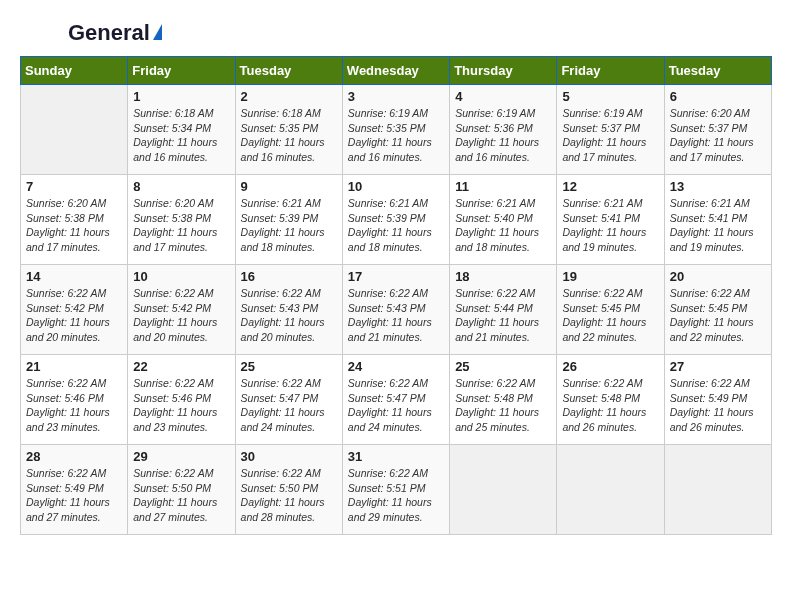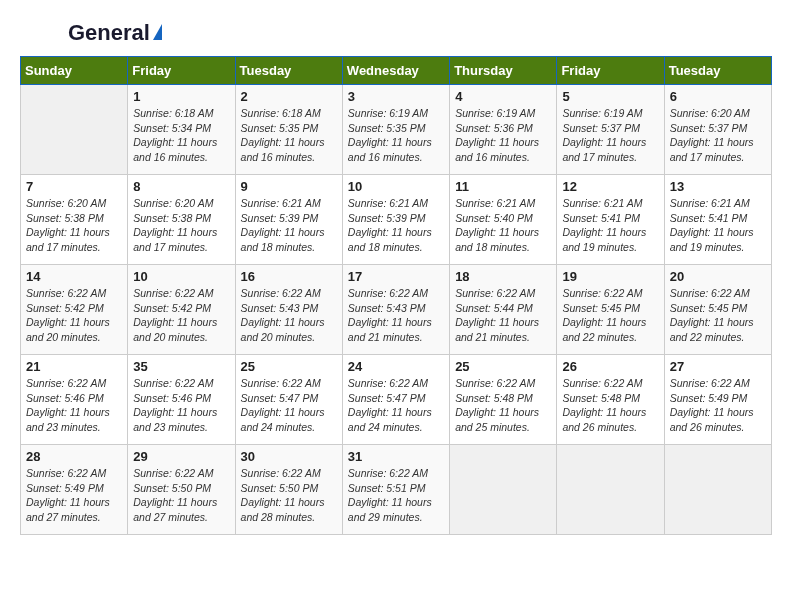--- a/index.html
+++ b/index.html
@@ -256,21 +256,21 @@
       </tr>
       <tr>
         <td>
           <span class="day-number">21</span>
           <div class="day-info" style="white-space: pre-line;">Sunrise: 6:22 AM
 Sunset: 5:46 PM
 Daylight: 11 hours
 and 23 minutes.</div>
         </td>
         <td>
-          <span class="day-number">35</span>
+          <span class="day-number">22</span>
           <div class="day-info" style="white-space: pre-line;">Sunrise: 6:22 AM
 Sunset: 5:46 PM
 Daylight: 11 hours
 and 23 minutes.</div>
         </td>
         <td>
           <span class="day-number">25</span>
           <div class="day-info" style="white-space: pre-line;">Sunrise: 6:22 AM
 Sunset: 5:47 PM
 Daylight: 11 hours

